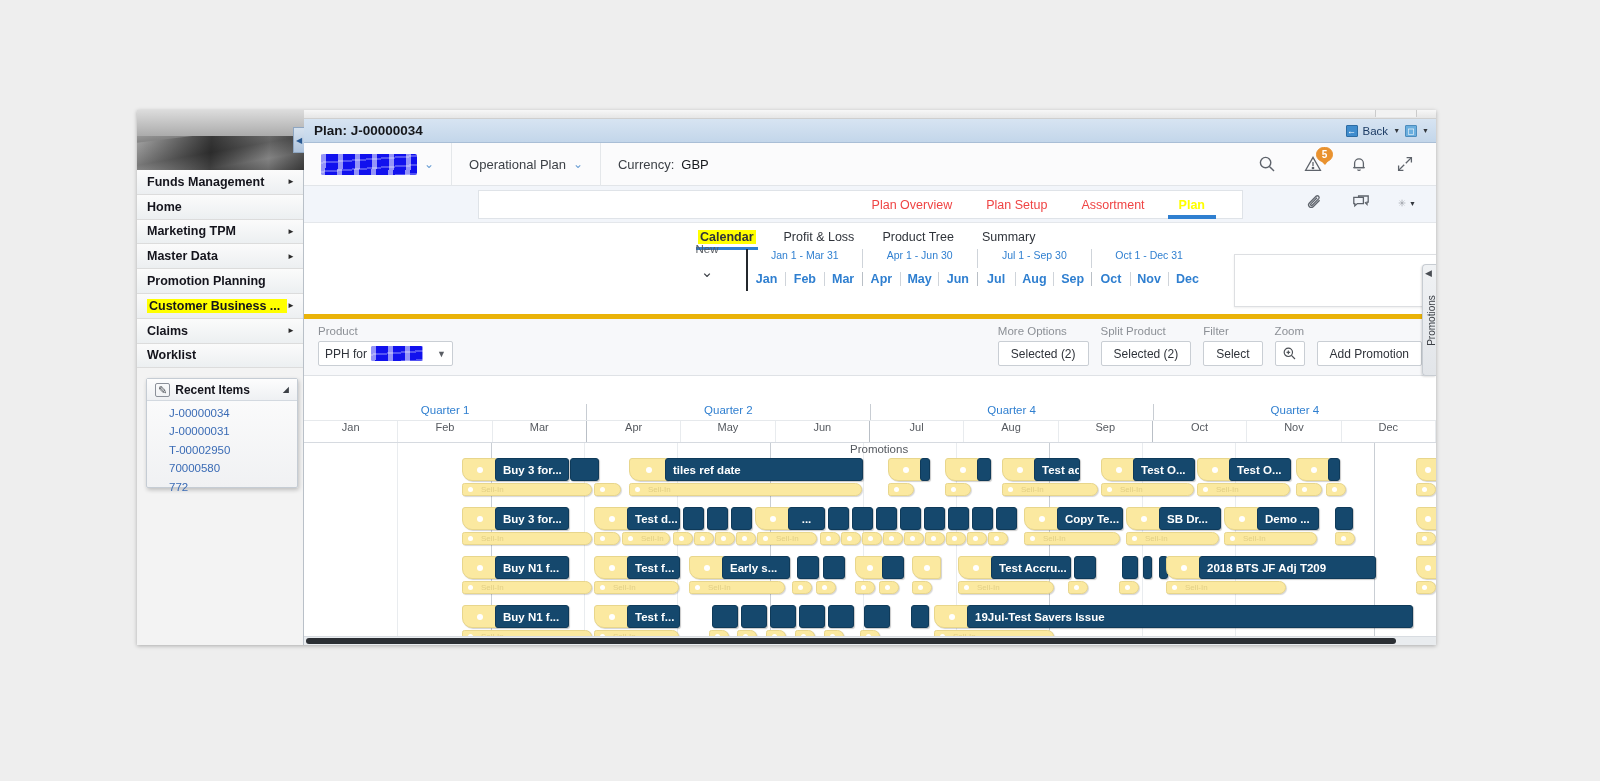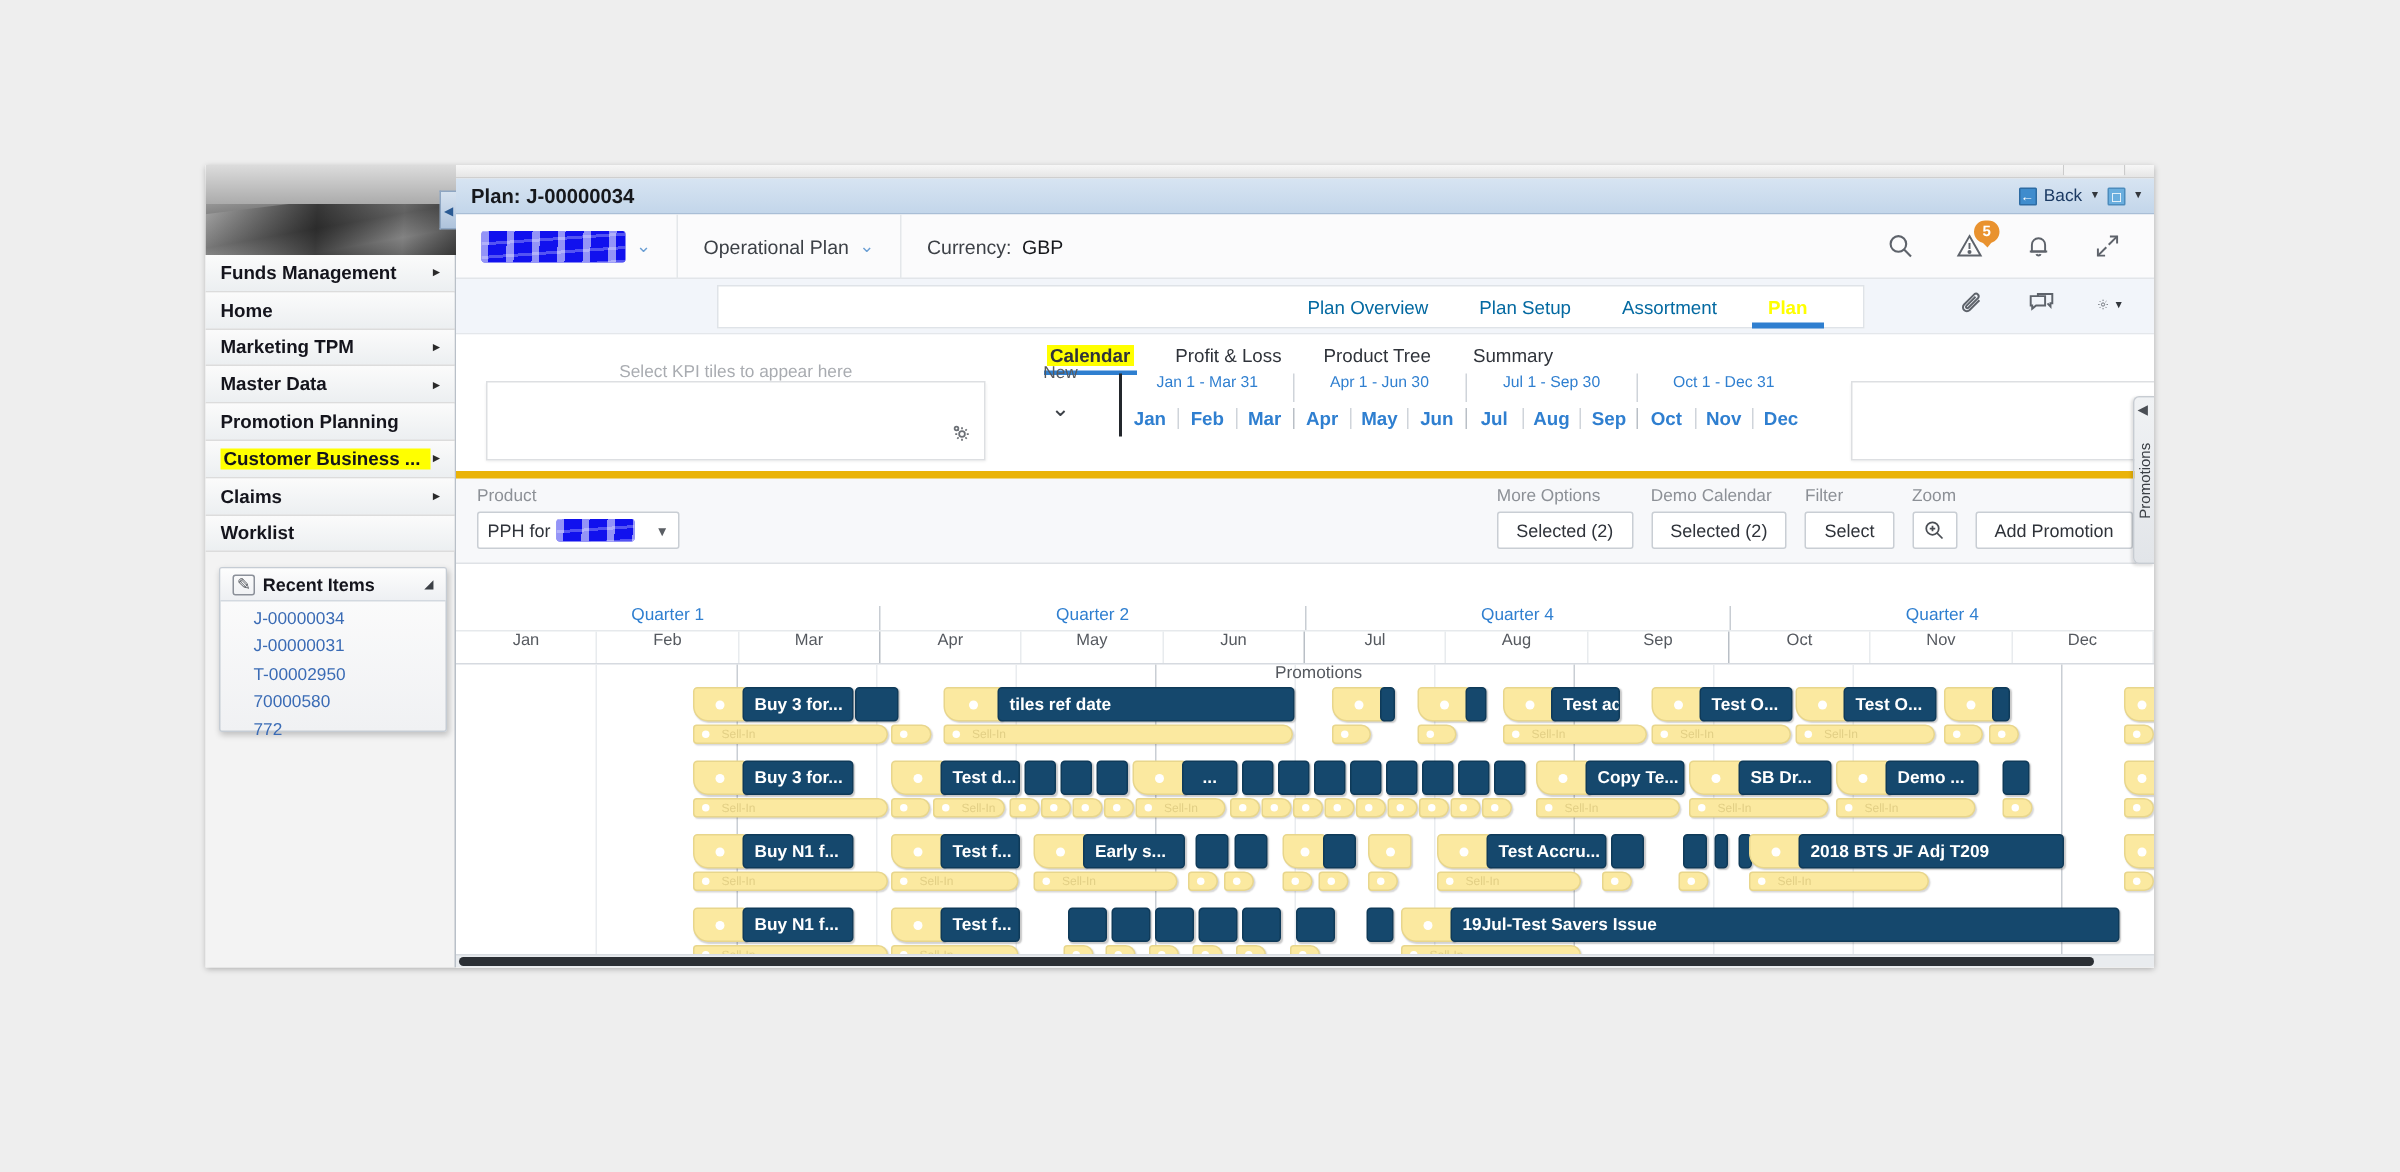--- a/index.html
+++ b/index.html
@@ -158,21 +158,21 @@
     position:absolute; left:0; top:76px; width:100%; height:37px;
     background:#f2f5fa; border-bottom:1px solid #e4e7eb;
   }
   #tabs-card {
     position:absolute; left:174px; top:4px; width:765px; height:29px;
     background:#ffffff; border:1px solid #dfe3e8;
     display:flex; align-items:center; justify-content:flex-end; gap:0;
     padding-right:20px;
   }
   .top-tab {
-    font-size:12.5px; color:#0369a1; padding:4px 17px; white-space:nowrap;
+    font-size:12.5px; color:#ef4444; padding:4px 17px; white-space:nowrap;
     position:relative;
   }
   .top-tab.marked { color:#ffff00; font-weight:bold; }
   .top-tab.marked:before{
     content:""; position:absolute; left:6px; right:6px; top:0px; bottom:-2px;
     background:#0c8b2a; z-index:-1;
   }
   .top-tab.marked:after{
     content:""; position:absolute; left:6px; right:6px; bottom:-3px; height:4px;
     background:#2f7fd0;
@@ -506,30 +506,20 @@
     </div>
 
     <div id="subtabs">
       <div class="sub-tab active"><span class="hl">Calendar</span></div>
       <div class="sub-tab">Profit &amp; Loss</div>
       <div class="sub-tab">Product Tree</div>
       <div class="sub-tab">Summary</div>
     </div>
 
     <div id="strip">
-      <div id="kpi-tile">
-        <div id="kpi-placeholder">Select KPI tiles to appear here</div>
-        <div id="kpi-gear">
-          <svg width="15" height="15" viewBox="0 0 18 18" fill="none" stroke="#6c7076" stroke-width="1.4">
-            <circle cx="10" cy="10" r="2.3"></circle>
-            <path d="M10 4.6v1.6M10 13.8v1.6M4.6 10h1.6M13.8 10h1.6M6.2 6.2l1.1 1.1M12.7 12.7l1.1 1.1M13.8 6.2l-1.1 1.1M7.3 12.7l-1.1 1.1"></path>
-            <circle cx="5.6" cy="5.6" r="1.5"></circle>
-          </svg>
-        </div>
-      </div>
 
       <div id="new-col">
         <div class="nlabel">New</div>
         <div class="ncaret">⌄</div>
       </div>
 
       <div id="period-nav">
         <div class="q-ranges">
           <div class="q-range">Jan 1 - Mar 31</div>
           <div class="q-range">Apr 1 - Jun 30</div>
@@ -564,21 +554,21 @@
           <span class="dd-arrow">▼</span>
         </div>
       </div>
 
       <div id="tb-right">
         <div class="tb-group">
           <div class="tb-label">More Options</div>
           <div class="tb-btn">Selected (2)</div>
         </div>
         <div class="tb-group">
-          <div class="tb-label">Demo Calendar</div>
+          <div class="tb-label">Split Product</div>
           <div class="tb-btn">Selected (2)</div>
         </div>
         <div class="tb-group">
           <div class="tb-label">Filter</div>
           <div class="tb-btn">Select</div>
         </div>
         <div class="tb-group">
           <div class="tb-label">Zoom</div>
           <div class="tb-btn icon-only">
             <svg width="15" height="15" viewBox="0 0 18 18" fill="none" stroke="#4a4e54" stroke-width="1.4">

